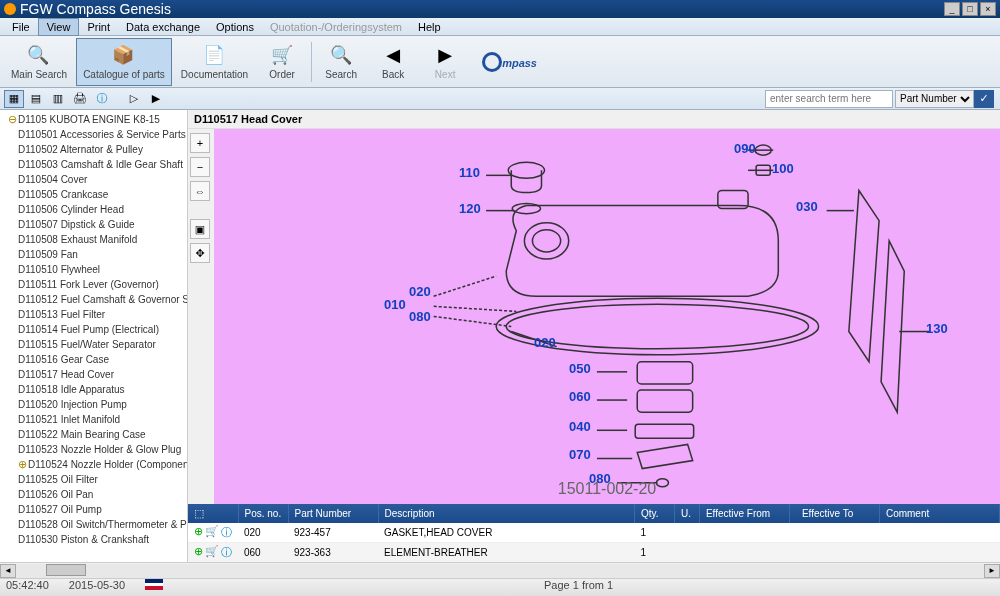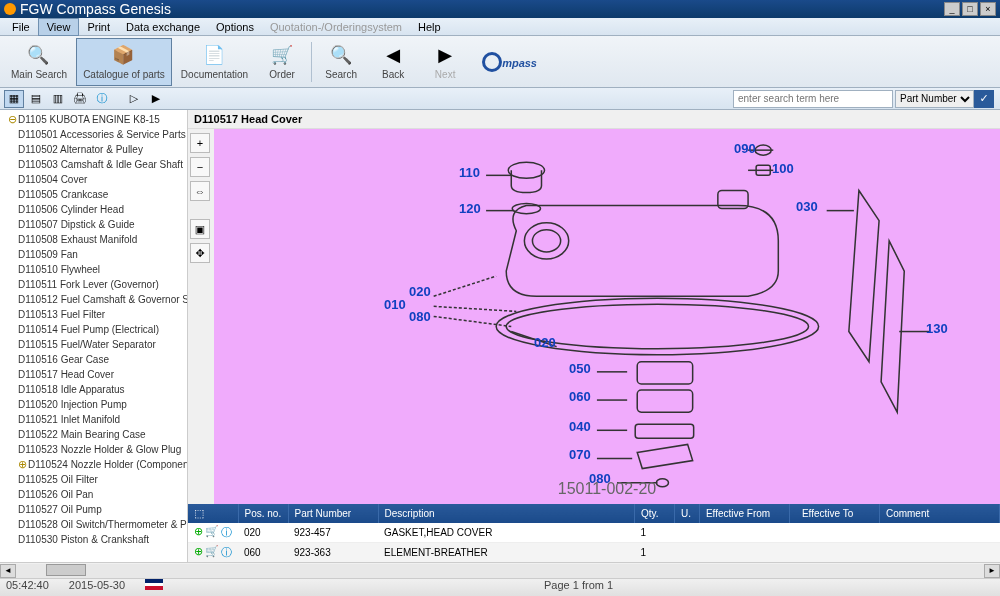--- a/index.html
+++ b/index.html
@@ -18,21 +18,21 @@
 .tbtn .ticon { width: 24px; height: 24px; display: flex; align-items: center; justify-content: center; font-size: 18px; }
 .tbtn .tlabel { font-size: 10px; color: #444; margin-top: 2px; }
 .tbtn.disabled .tlabel { color: #aaa; }
 .tsep { width: 1px; height: 40px; background: #b0c0d0; margin: 0 2px; }
 .logo { margin-left: 10px; font-size: 18px; font-weight: bold; color: #2050a0; font-style: italic; }
 .logo .o { display: inline-block; width: 20px; height: 20px; border: 3px solid #2050a0; border-radius: 50%; vertical-align: middle; position: relative; }
 .subbar { background: linear-gradient(#e8f0f8, #d8e4f0); height: 22px; display: flex; align-items: center; padding: 0 4px; border-bottom: 1px solid #a0b0c0; }
 .subbar .sbtn { width: 20px; height: 18px; margin-right: 2px; display: flex; align-items: center; justify-content: center; cursor: pointer; border: 1px solid transparent; }
 .subbar .sbtn.active { background: #c0d8f0; border-color: #6080a0; }
 .subbar .spacer { flex: 1; }
-.subbar input { width: 160px; height: 18px; border: 1px solid #a0b0c0; padding: 0 4px; font-size: 10px; color: #999; }
+.subbar input { width: 128px; height: 18px; border: 1px solid #a0b0c0; padding: 0 4px; font-size: 10px; color: #999; }
 .subbar select { height: 18px; border: 1px solid #a0b0c0; font-size: 10px; margin-left: 2px; }
 .content { flex: 1; display: flex; overflow: hidden; }
 .tree { width: 188px; background: #fff; border-right: 1px solid #ccc; overflow-y: auto; overflow-x: hidden; padding: 2px; }
 .tree-root { padding-left: 2px; }
 .tree-item { padding: 1px 2px 1px 14px; cursor: pointer; white-space: nowrap; color: #333; font-size: 10px; line-height: 13px; }
 .tree-item.root { padding-left: 4px; font-weight: normal; }
 .tree-item .bullet { display: inline-block; width: 8px; height: 8px; margin-right: 2px; }
 .tree-item.root .bullet::before { content: "⊖"; color: #aa8800; }
 .tree-item.sub .bullet::before { content: "⊕"; color: #aa8800; }
 .main { flex: 1; display: flex; flex-direction: column; background: #f8f8f8; }

